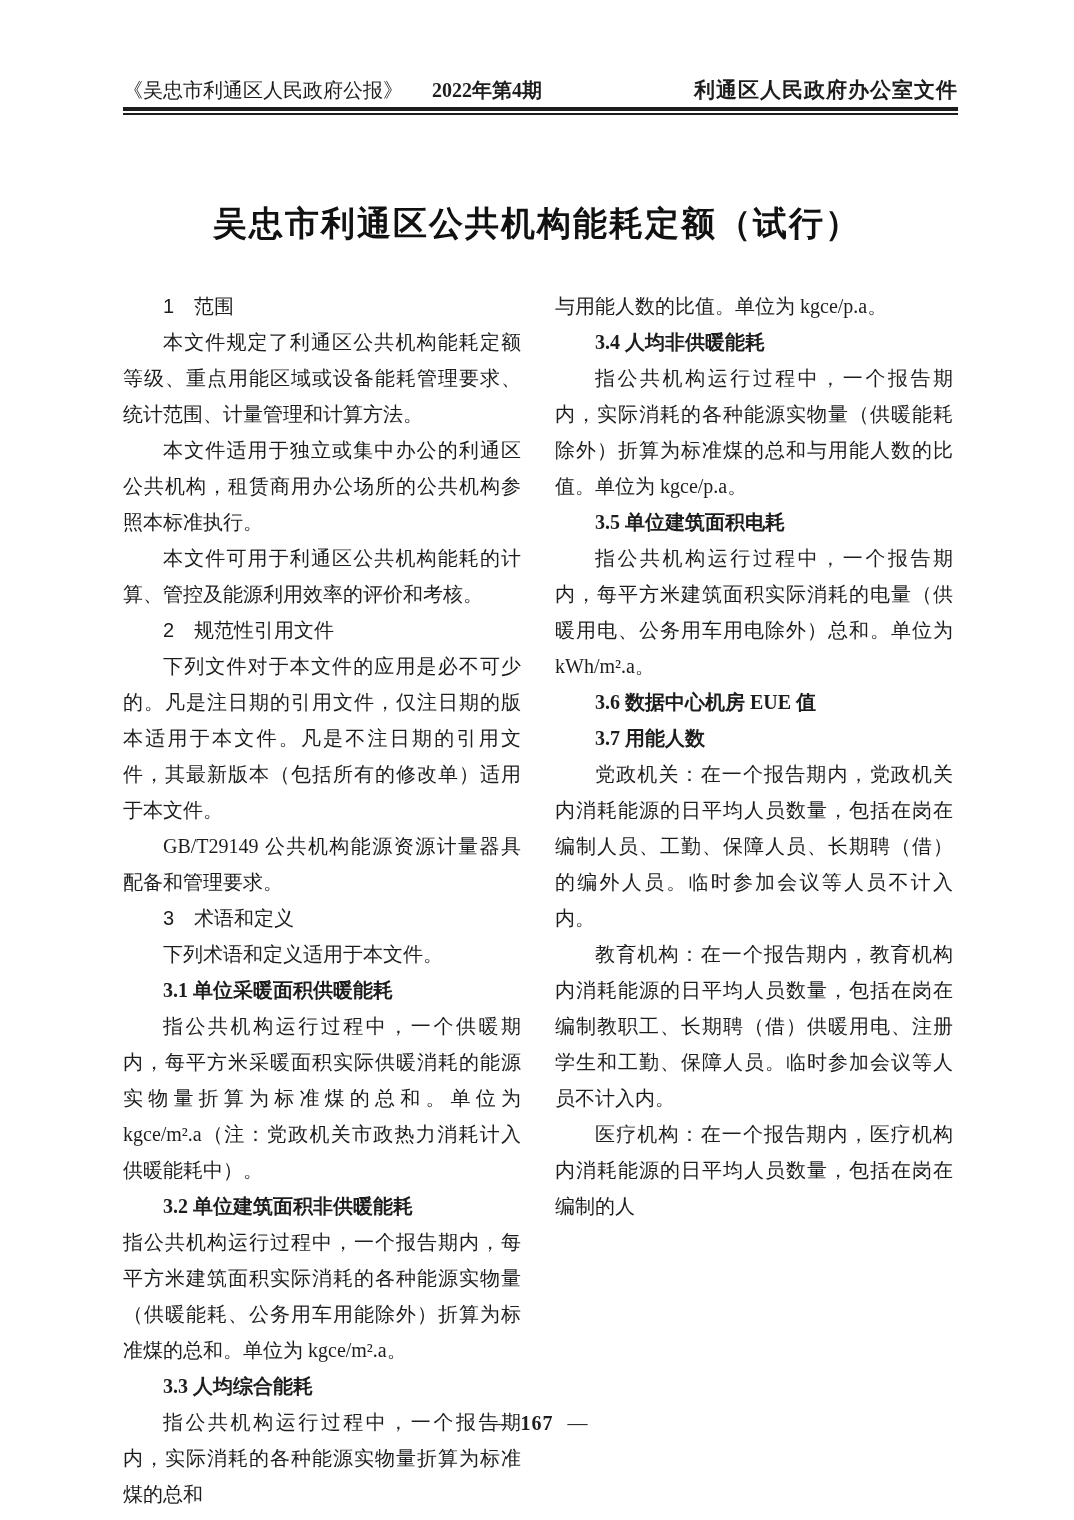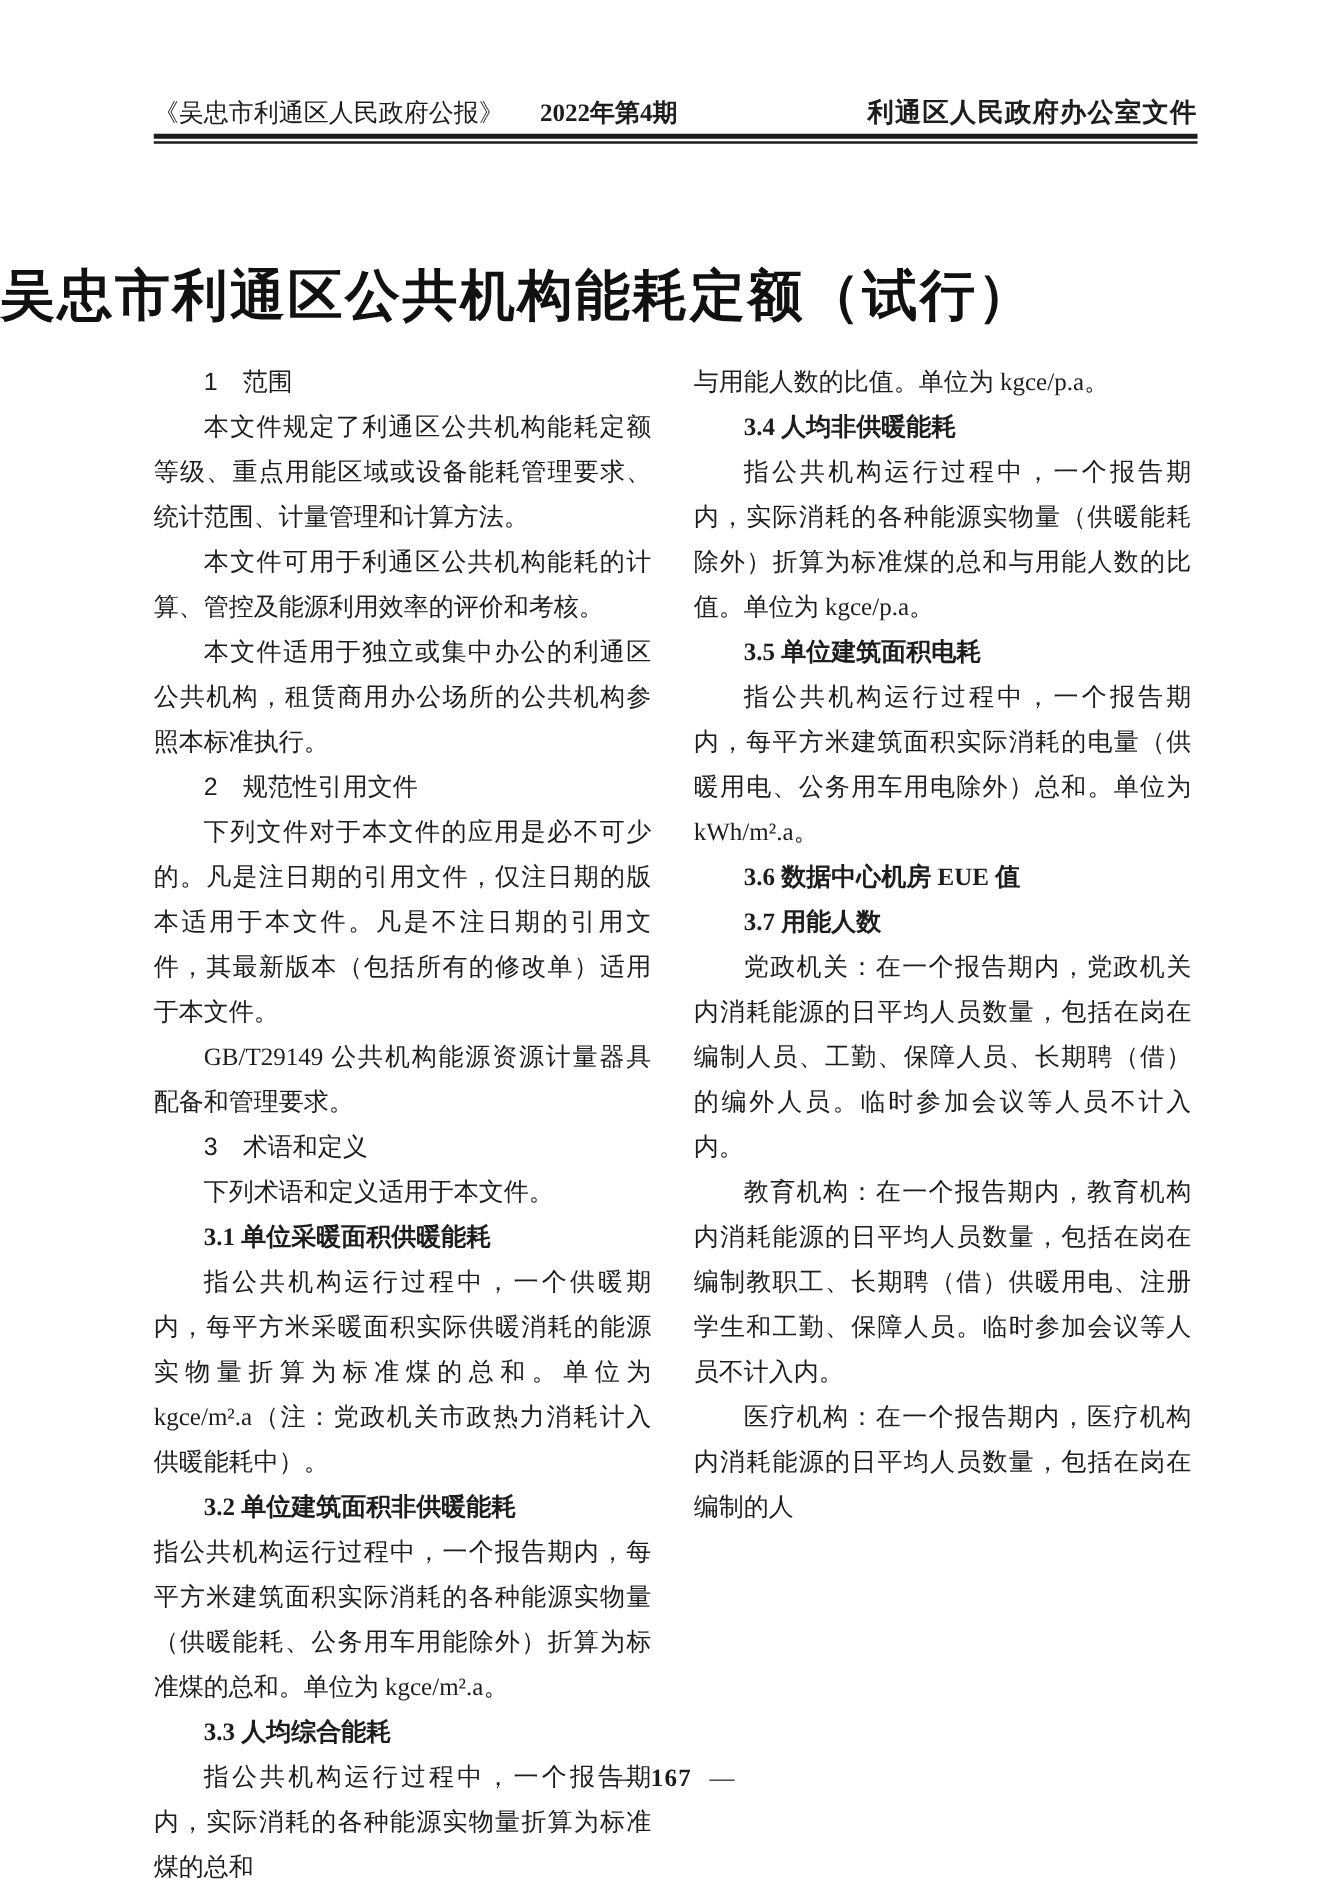--- a/index.html
+++ b/index.html
@@ -24,22 +24,22 @@
     font-size:21px;font-weight:bold;white-space:nowrap;
     font-family:"Liberation Sans","DejaVu Sans",sans-serif;
     letter-spacing:1px;
   }
   .header-rule{position:absolute;left:123px;top:107px;width:835px;}
   .rule-thick{height:4px;background:#1c1c1c;}
   .rule-thin{height:2px;background:#1c1c1c;margin-top:2px;}
   
   .doc-title{
     position:absolute;left:0;top:178px;width:100%;
-    text-align:left;
-    font-size:44px;font-weight:bold;
+    text-align:center;
+    font-size:34px;font-weight:bold;
     letter-spacing:2px;
     color:#111;
   }
   
   .columns{
     position:absolute;left:123px;top:288px;width:830px;
     display:flex;gap:34px;
   }
   .col{width:398px;}
   .col p{
@@ -86,22 +86,22 @@
     <div class="rule-thin"></div>
   </div>
 
   <h1 class="doc-title">吴忠市利通区公共机构能耗定额（试行）</h1>
 
   <div class="columns">
 
     <div class="col">
       <p class="h-chapter">1　范围</p>
       <p class="p-body">本文件规定了利通区公共机构能耗定额等级、重点用能区域或设备能耗管理要求、统计范围、计量管理和计算方法。</p>
+      <p class="p-body">本文件适用于独立或集中办公的利通区公共机构，租赁商用办公场所的公共机构参照本标准执行。</p>
       <p class="p-body">本文件可用于利通区公共机构能耗的计算、管控及能源利用效率的评价和考核。</p>
-      <p class="p-body">本文件适用于独立或集中办公的利通区公共机构，租赁商用办公场所的公共机构参照本标准执行。</p>
       <p class="h-chapter">2　规范性引用文件</p>
       <p class="p-body">下列文件对于本文件的应用是必不可少的。凡是注日期的引用文件，仅注日期的版本适用于本文件。凡是不注日期的引用文件，其最新版本（包括所有的修改单）适用于本文件。</p>
       <p class="p-body">GB/T29149 公共机构能源资源计量器具配备和管理要求。</p>
       <p class="h-chapter">3　术语和定义</p>
       <p class="p-body">下列术语和定义适用于本文件。</p>
       <p class="h-sub">3.1 单位采暖面积供暖能耗</p>
       <p class="p-body">指公共机构运行过程中，一个供暖期内，每平方米采暖面积实际供暖消耗的能源实物量折算为标准煤的总和。单位为 kgce/m².a（注：党政机关市政热力消耗计入供暖能耗中）。</p>
       <p class="h-sub">3.2 单位建筑面积非供暖能耗</p>
       <p class="p-flush">指公共机构运行过程中，一个报告期内，每平方米建筑面积实际消耗的各种能源实物量（供暖能耗、公务用车用能除外）折算为标准煤的总和。单位为 kgce/m².a。</p>
       <p class="h-sub">3.3 人均综合能耗</p>

